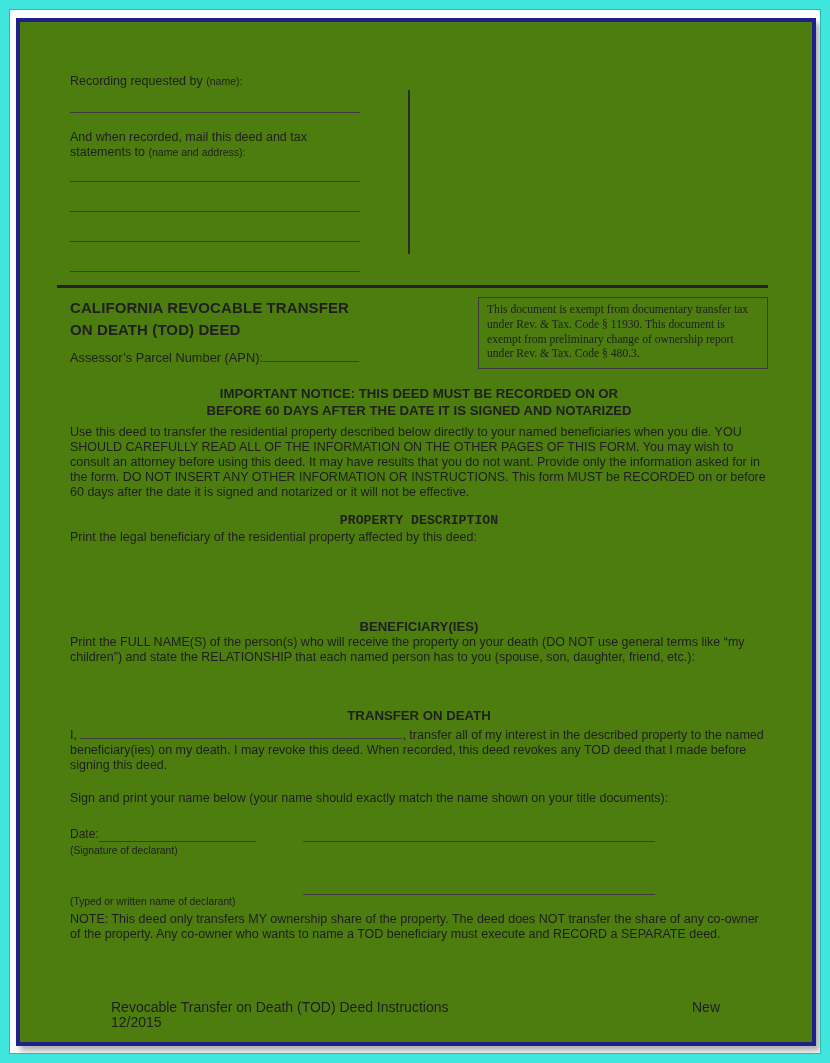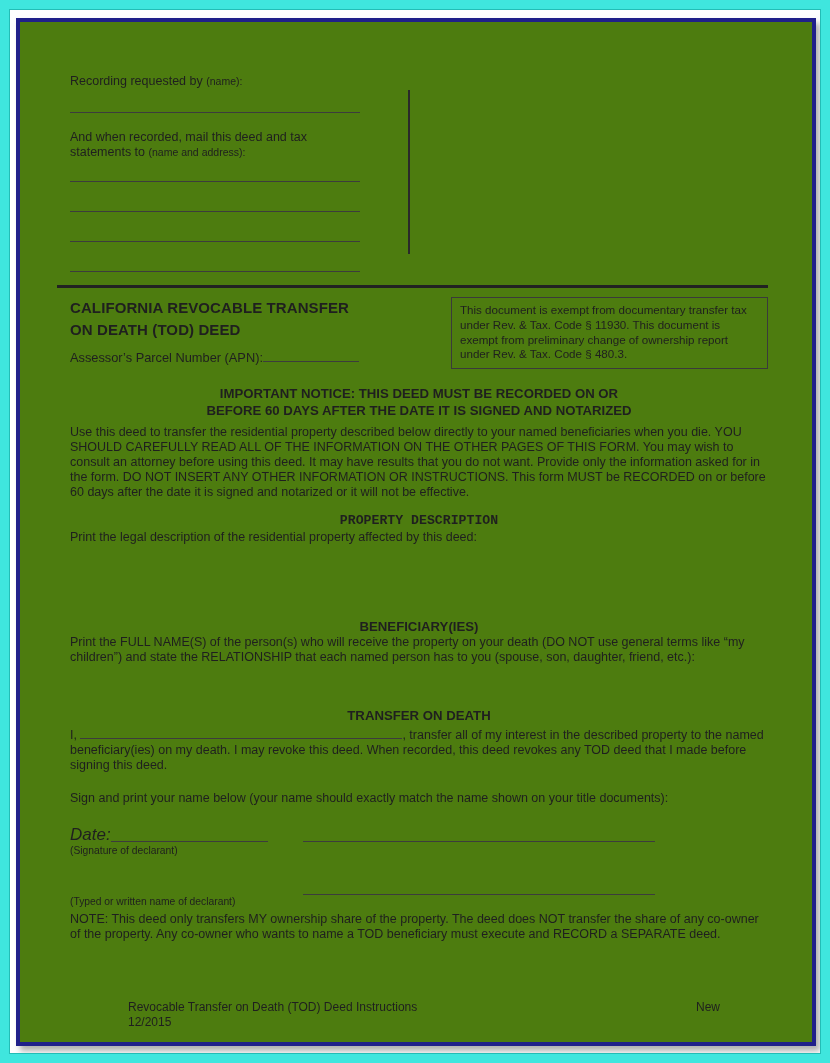--- a/index.html
+++ b/index.html
@@ -50,52 +50,53 @@
   .thick-rule {
     margin-top: 13px; margin-left: -13px;
     width: 711px; height: 3px; background: #222; border: 0;
   }
   .title-row { display: flex; justify-content: space-between; margin-top: 9px; }
   .title-block { width: 380px; }
   .doc-title { font-size: 15px; line-height: 21.5px; font-weight: bold; letter-spacing: 0.1px; }
   .apn-line { margin-top: 9px; font-size: 12.8px; }
   .apn-fill { width: 96px; height: 13px; }
   .exempt-box {
-    width: 317px;
+    width: 290px;
     border: 1.5px solid #3a3a3a;
     padding: 5px 8px 6px 8px;
     font-size: 11.6px; line-height: 14.8px;
     align-self: flex-start;
+    font-family: Liberation Serif, serif;
   }
   .center-heading {
     text-align: center; font-weight: bold;
     font-size: 13.2px; line-height: 16.5px;
   }
   .notice-heading { margin-top: 17px; }
   .notice-body { margin-top: 6px; }
   .property-heading { margin-top: 13px; font-family: Liberation Mono, monospace; }
   .property-spacer { height: 74px; }
   .beneficiary-spacer { height: 43px; }
   .transfer-para { margin-top: 2px; }
   .i-fill { width: 322px; height: 12px; }
   .sign-instruction { margin-top: 18px; }
   .sig-block { margin-top: 12px; }
   .sig-row { display: flex; align-items: flex-end; }
   .sig-left { width: 233px; display: flex; align-items: flex-end; }
-  .date-label { font-size: 17px; white-space: nowrap; font-style: italic; }
+  .date-label { font-size: 12px; white-space: nowrap; }
   .date-fill { width: 157px; height: 16px; }
   .sig-line-right { width: 352px; height: 24px; }
   .caption { font-size: 10.3px; line-height: 13px; margin-top: 2px; }
   .sig-row-2 { margin-top: 14px; }
   .typed-caption { position: relative; top: 13px; }
   .note-para { margin-top: 17px; }
   .footer {
-    position: absolute; left: 108px; right: 44px; bottom: 12px;
+    position: absolute; left: 91px; right: 44px; bottom: 12px;
     display: flex; justify-content: space-between; align-items: flex-start;
-    font-size: 12px; line-height: 15px;
+    font-size: 14px; line-height: 15px;
   }
   .footer-right { margin-right: 48px; }
 </style>
 </head>
 <body>
 
 <div class="outer-frame"></div>
 
 <div class="sheet">
   <div class="content">
@@ -124,21 +125,21 @@
       </div>
       <div class="exempt-box">
         <span>This document is exempt from documentary transfer tax under Rev. &amp; Tax. Code § 11930. This document is exempt from preliminary change of ownership report under Rev. &amp; Tax. Code § 480.3.</span>
       </div>
     </div>
 
     <h2 class="center-heading notice-heading"><span>IMPORTANT NOTICE: THIS DEED MUST BE RECORDED ON OR</span><br><span>BEFORE 60 DAYS AFTER THE DATE IT IS SIGNED AND NOTARIZED</span></h2>
     <p class="notice-body">Use this deed to transfer the residential property described below directly to your named beneficiaries when you die. YOU SHOULD CAREFULLY READ ALL OF THE INFORMATION ON THE OTHER PAGES OF THIS FORM. You may wish to consult an attorney before using this deed. It may have results that you do not want. Provide only the information asked for in the form. DO NOT INSERT ANY OTHER INFORMATION OR INSTRUCTIONS. This form MUST be RECORDED on or before 60 days after the date it is signed and notarized or it will not be effective.</p>
 
     <h2 class="center-heading property-heading">PROPERTY DESCRIPTION</h2>
-    <p>Print the legal description of the residential property affected by this deed:</p>
+    <p>Print the legal beneficiary of the residential property affected by this deed:</p>
     <div class="property-spacer"></div>
 
     <h2 class="center-heading">BENEFICIARY(IES)</h2>
     <p>Print the FULL NAME(S) of the person(s) who will receive the property on your death (DO NOT use general terms like “my children”) and state the RELATIONSHIP that each named person has to you (spouse, son, daughter, friend, etc.):</p>
     <div class="beneficiary-spacer"></div>
 
     <h2 class="center-heading">TRANSFER ON DEATH</h2>
     <p class="transfer-para"><span>I, </span><span class="fill i-fill"></span><span>, transfer all of my interest in the described property to the named beneficiary(ies) on my death. I may revoke this deed. When recorded, this deed revokes any TOD deed that I made before signing this deed.</span></p>
     <p class="sign-instruction">Sign and print your name below (your name should exactly match the name shown on your title documents):</p>
 

